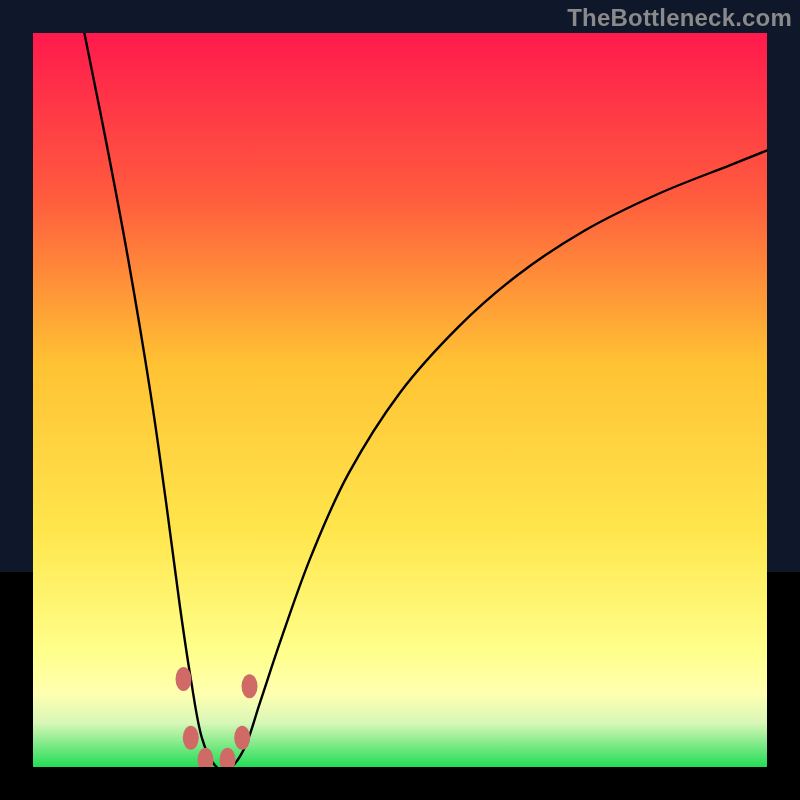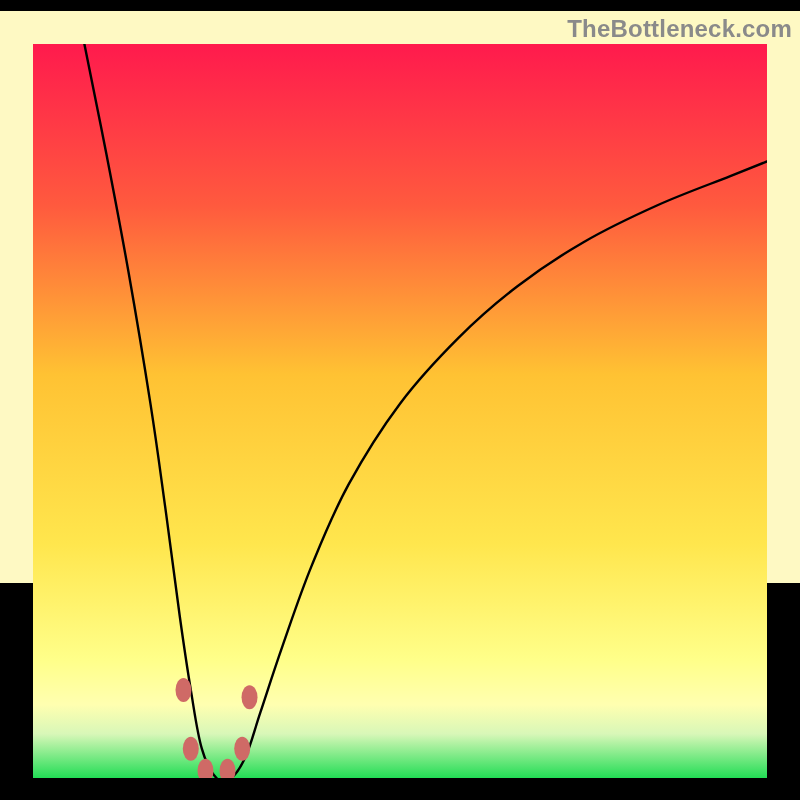--- a/index.html
+++ b/index.html
@@ -6,24 +6,24 @@
     margin: 0;
     padding: 0;
     width: 800px;
     height: 800px;
     background: #000;
     overflow: hidden;
   }
   .frame {
     position: absolute;
     left: 0;
-    top: 11px;
+    top: 0;
     width: 800px;
     height: 572px;
-    background: #fef9c3;
+    background: #0f172a;
   }
   .plot-area {
     position: absolute;
     left: 33px;
     top: 33px;
     width: 734px;
     height: 734px;
     overflow: hidden;
   }
   .watermark {

